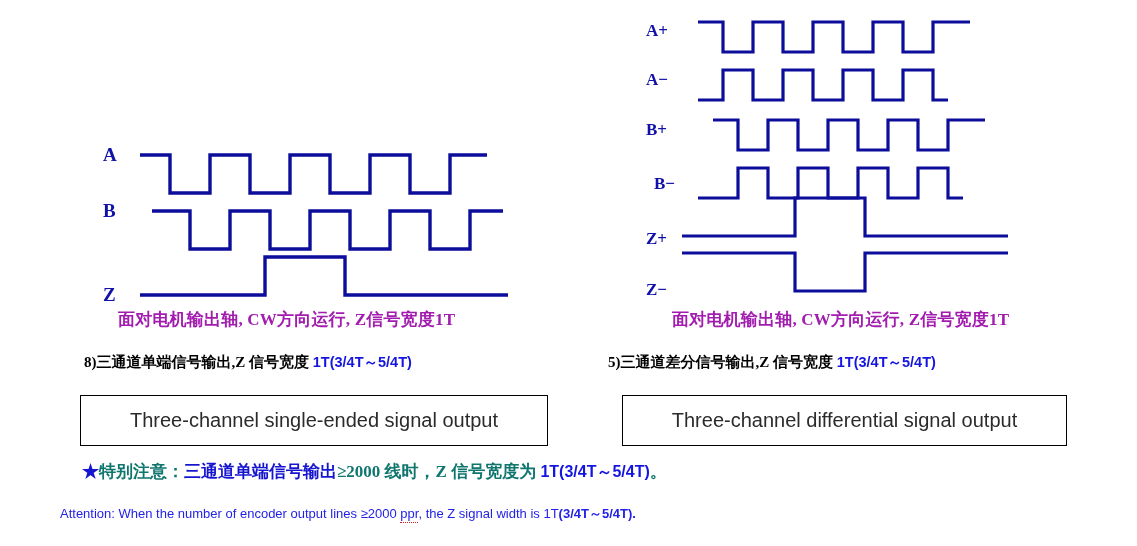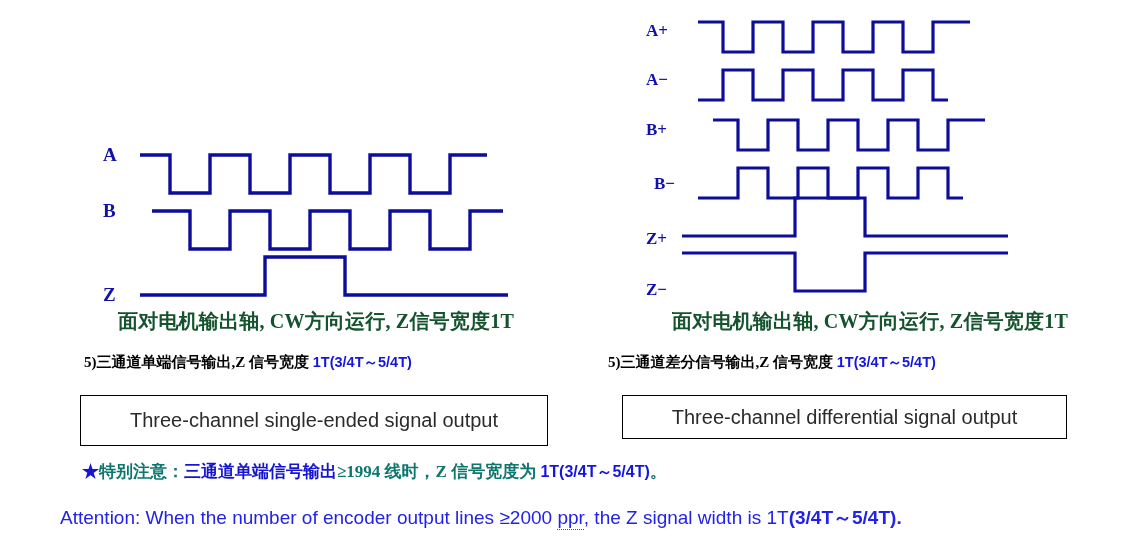--- a/index.html
+++ b/index.html
@@ -19,22 +19,22 @@
   .sig-label{
     font-family:"Liberation Serif", serif;
     font-weight:bold;
     fill:#1111a8;
   }
 
   .cn-caption{
     position:absolute;
     font-family:"Liberation Serif", serif;
     font-weight:bold;
-    font-size:20px;
-    color:#14532d;
+    font-size:17px;
+    color:#a21caf;
     white-space:nowrap;
     letter-spacing:0.2px;
   }
 
   .num-caption{
     position:absolute;
     font-family:"Liberation Serif", serif;
     font-size:15px;
     font-weight:bold;
     color:#000000;
@@ -71,21 +71,21 @@
     color:#1515cf;
     white-space:nowrap;
   }
   .note-cn .star{font-size:17px;}
   .note-cn .blk{color:#0f766e;}
   .note-cn .bl{font-family:"Liberation Sans", sans-serif;color:#1515e0;font-size:16px;}
 
   .note-en{
     position:absolute;
     font-family:"Liberation Sans", sans-serif;
-    font-size:19px;
+    font-size:13px;
     color:#2222e8;
     white-space:nowrap;
   }
   .note-en .ppr{
     border-bottom:1.5px dotted #d02020;
     padding-bottom:1px;
   }
   .note-en .b{font-weight:bold;}
 </style>
 </head>
@@ -104,21 +104,21 @@
 
       <polyline fill="none" stroke="#0d0d9c" stroke-width="3.4" stroke-linejoin="miter" stroke-linecap="butt" points="57,73 95,73 95,111 135,111 135,73 175,73 175,111 215,111 215,73 255,73 255,111 295,111 295,73 335,73 335,111 375,111 375,73 408,73"></polyline>
 
       <polyline fill="none" stroke="#0d0d9c" stroke-width="3.4" stroke-linejoin="miter" stroke-linecap="butt" points="45,157 170,157 170,119 250,119 250,157 413,157"></polyline>
     </svg>
   </div>
 
   <div class="cn-caption" style="left:118px;top:308px;">面对电机输出轴, CW方向运行, Z信号宽度1T</div>
 
   <div class="num-caption" style="left:84px;top:353px;">
-    <span>5)三通道单端信号输出,</span><span>Z 信号宽度 </span><span class="hl">1T(3/4T～5/4T)</span>
+    <span>8)三通道单端信号输出,</span><span>Z 信号宽度 </span><span class="hl">1T(3/4T～5/4T)</span>
   </div>
 
   <div class="ebox" style="left:80px;top:395px;width:468px;height:51px;">
     <span>Three-channel single-ended signal output</span>
   </div>
 
   <div class="panel" style="left:640px;top:8px;">
     <svg class="wave-svg" width="400" height="300" viewBox="0 0 400 300">
 
       <text class="sig-label" x="6" y="28" font-size="17">A+</text>
@@ -141,25 +141,25 @@
       <polyline fill="none" stroke="#0d0d9c" stroke-width="3.2" stroke-linejoin="miter" stroke-linecap="butt" points="42,245 155,245 155,283 225,283 225,245 368,245"></polyline>
     </svg>
   </div>
 
   <div class="cn-caption" style="left:672px;top:308px;">面对电机输出轴, CW方向运行, Z信号宽度1T</div>
 
   <div class="num-caption" style="left:608px;top:353px;">
     <span>5)三通道差分信号输出,</span><span>Z 信号宽度 </span><span class="hl">1T(3/4T～5/4T)</span>
   </div>
 
-  <div class="ebox" style="left:622px;top:395px;width:445px;height:44px;">
+  <div class="ebox" style="left:622px;top:395px;width:445px;height:51px;">
     <span>Three-channel differential signal output</span>
   </div>
 
   <div class="note-cn" style="left:82px;top:460px;">
-    <span class="star">★</span><span class="blk">特别注意：</span><span>三通道单端信号输出</span><span class="blk">≥</span><span class="blk">1994</span><span class="blk"> 线时，</span><span class="blk">Z 信号宽度为 </span><span class="bl">1T(3/4T～5/4T)</span><span class="blk">。</span>
+    <span class="star">★</span><span class="blk">特别注意：</span><span>三通道单端信号输出</span><span class="blk">≥</span><span class="blk">2000</span><span class="blk"> 线时，</span><span class="blk">Z 信号宽度为 </span><span class="bl">1T(3/4T～5/4T)</span><span class="blk">。</span>
   </div>
 
   <div class="note-en" style="left:60px;top:505px;">
     <span>Attention: When the number of encoder output lines  </span><span>≥2000</span><span>&nbsp;</span><span class="ppr">ppr</span><span>, the Z signal width is 1T</span><span class="b">(3/4T～5/4T)</span><span class="b">.</span>
   </div>
 
 </div>
 
 </body></html>

